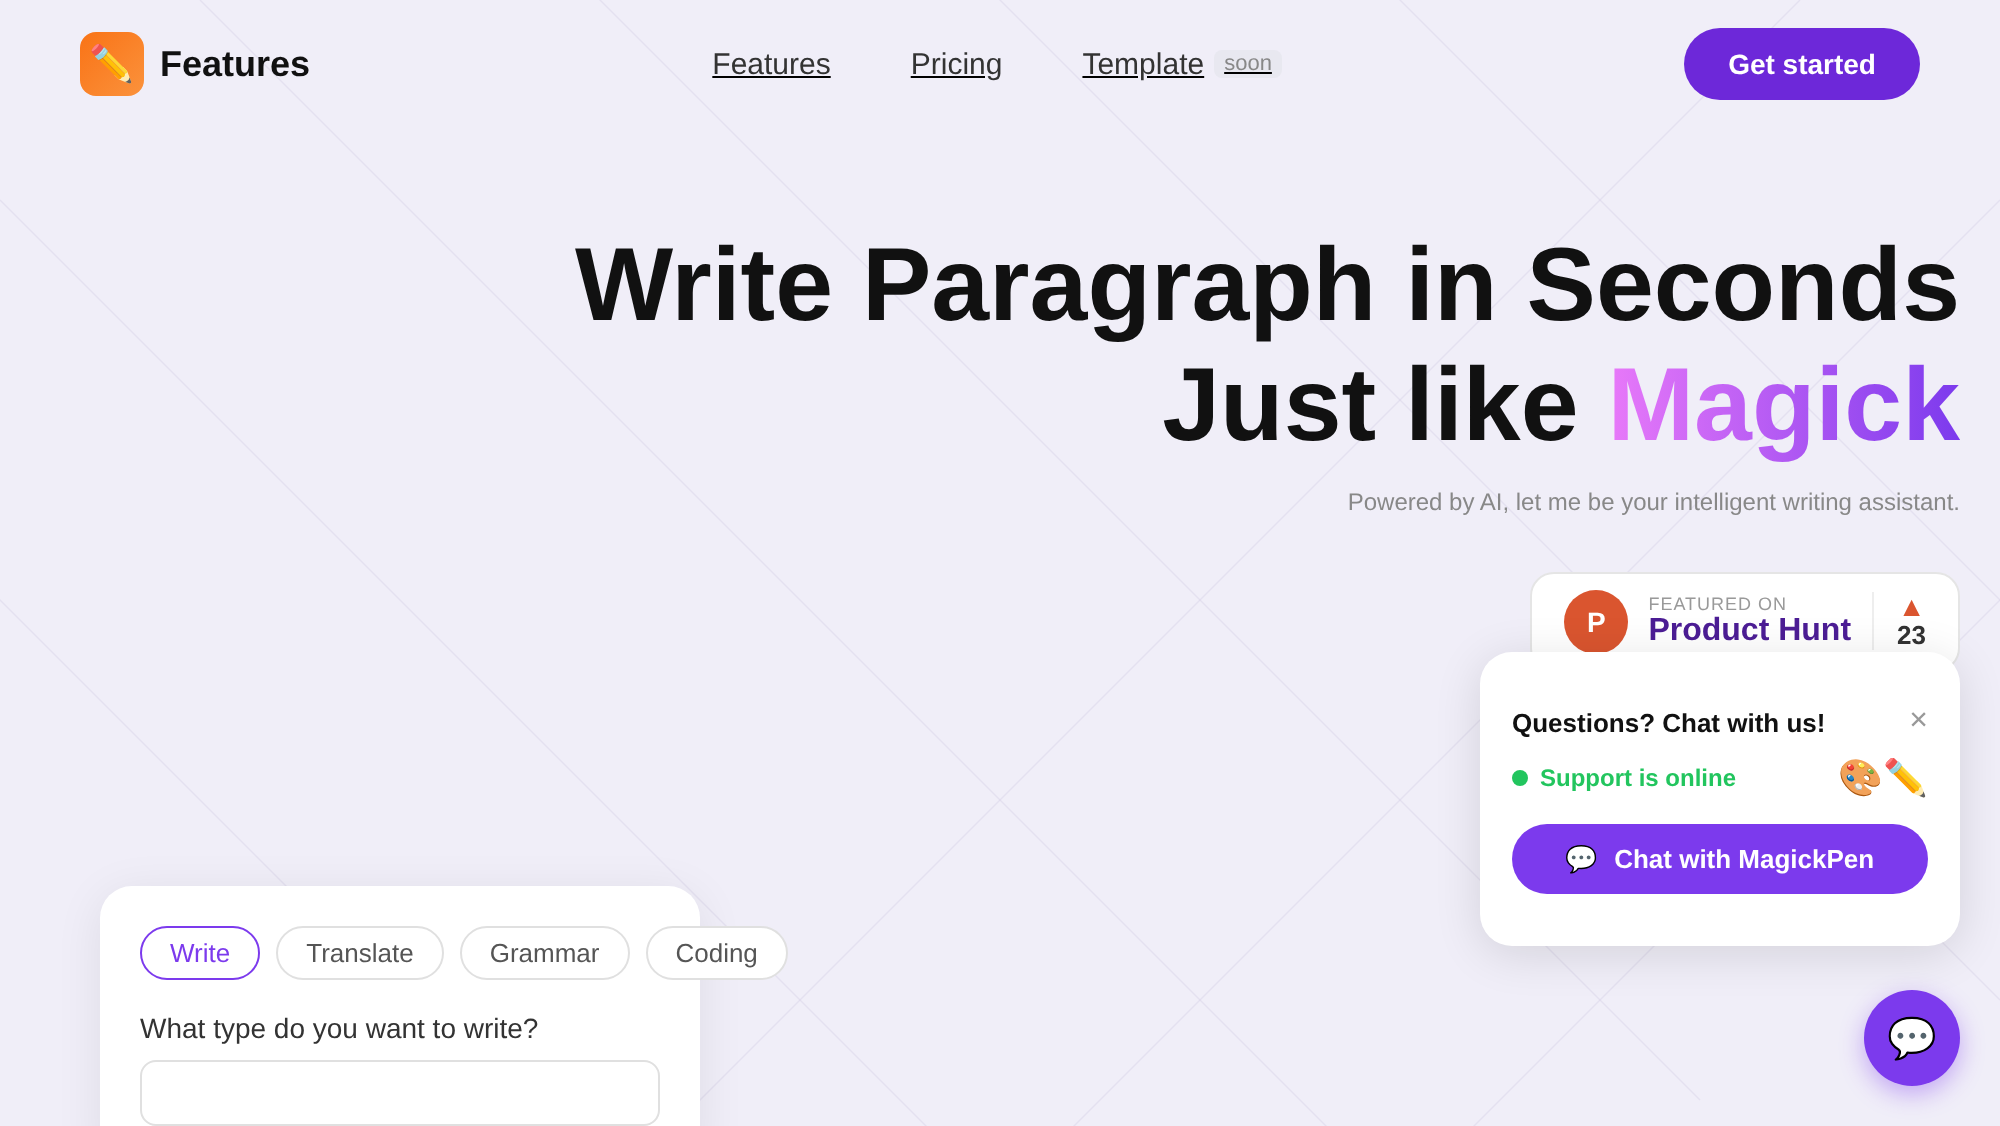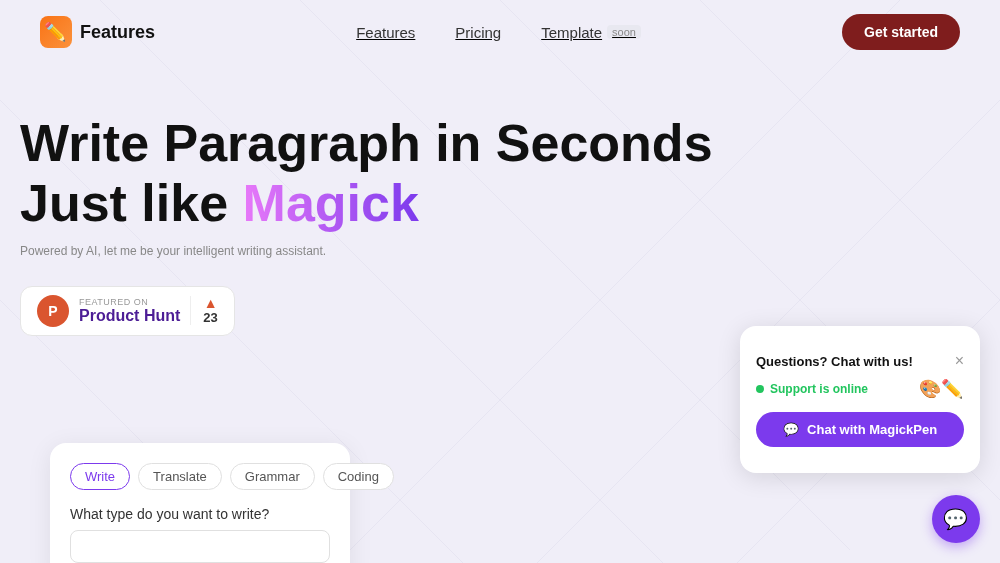--- a/index.html
+++ b/index.html
@@ -69,35 +69,35 @@
       gap: 5px;
     }
     .nav-soon {
       font-size: 11px;
       color: #888;
       background: #e8e8f0;
       padding: 1px 5px;
       border-radius: 4px;
     }
     .btn-get-started {
-      background: #7f1d1d;
+      background: #6d28d9;
       color: white;
       border: none;
       padding: 10px 22px;
       border-radius: 24px;
       font-size: 14px;
       font-weight: 600;
       cursor: pointer;
     }
 
     
     .hero {
       position: relative;
       z-index: 10;
-      text-align: left;
+      text-align: right;
       padding: 50px 20px 20px;
     }
     .hero-title {
       font-size: 52px;
       font-weight: 800;
       color: #111;
       line-height: 1.15;
       margin-bottom: 10px;
     }
     .hero-title-magick {

